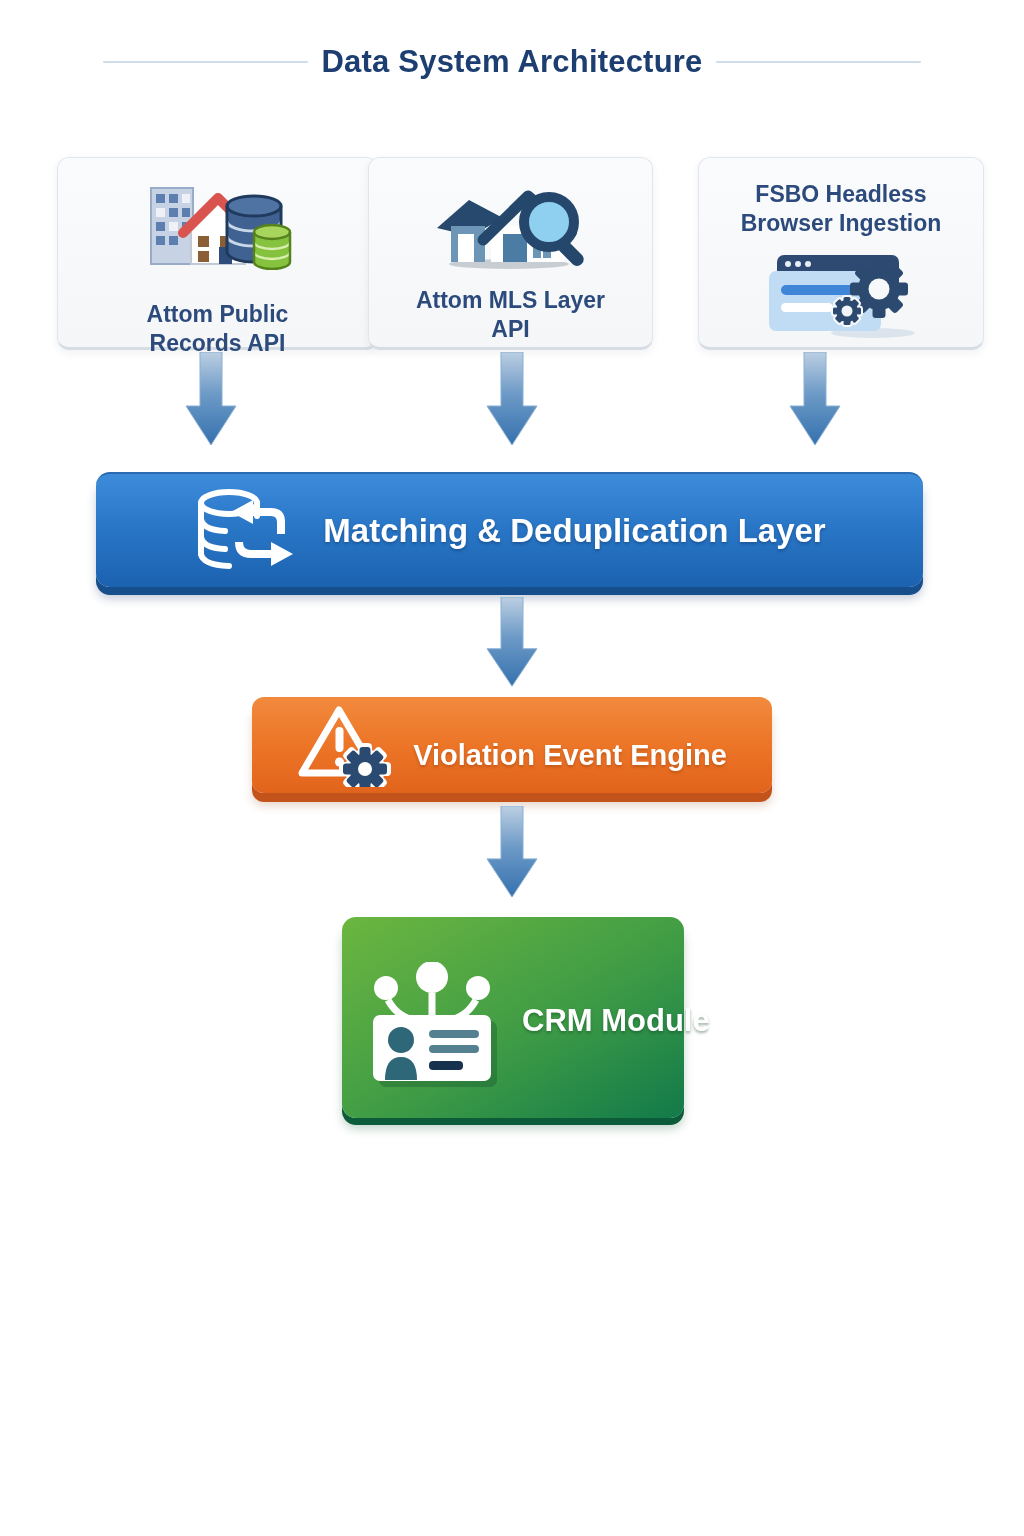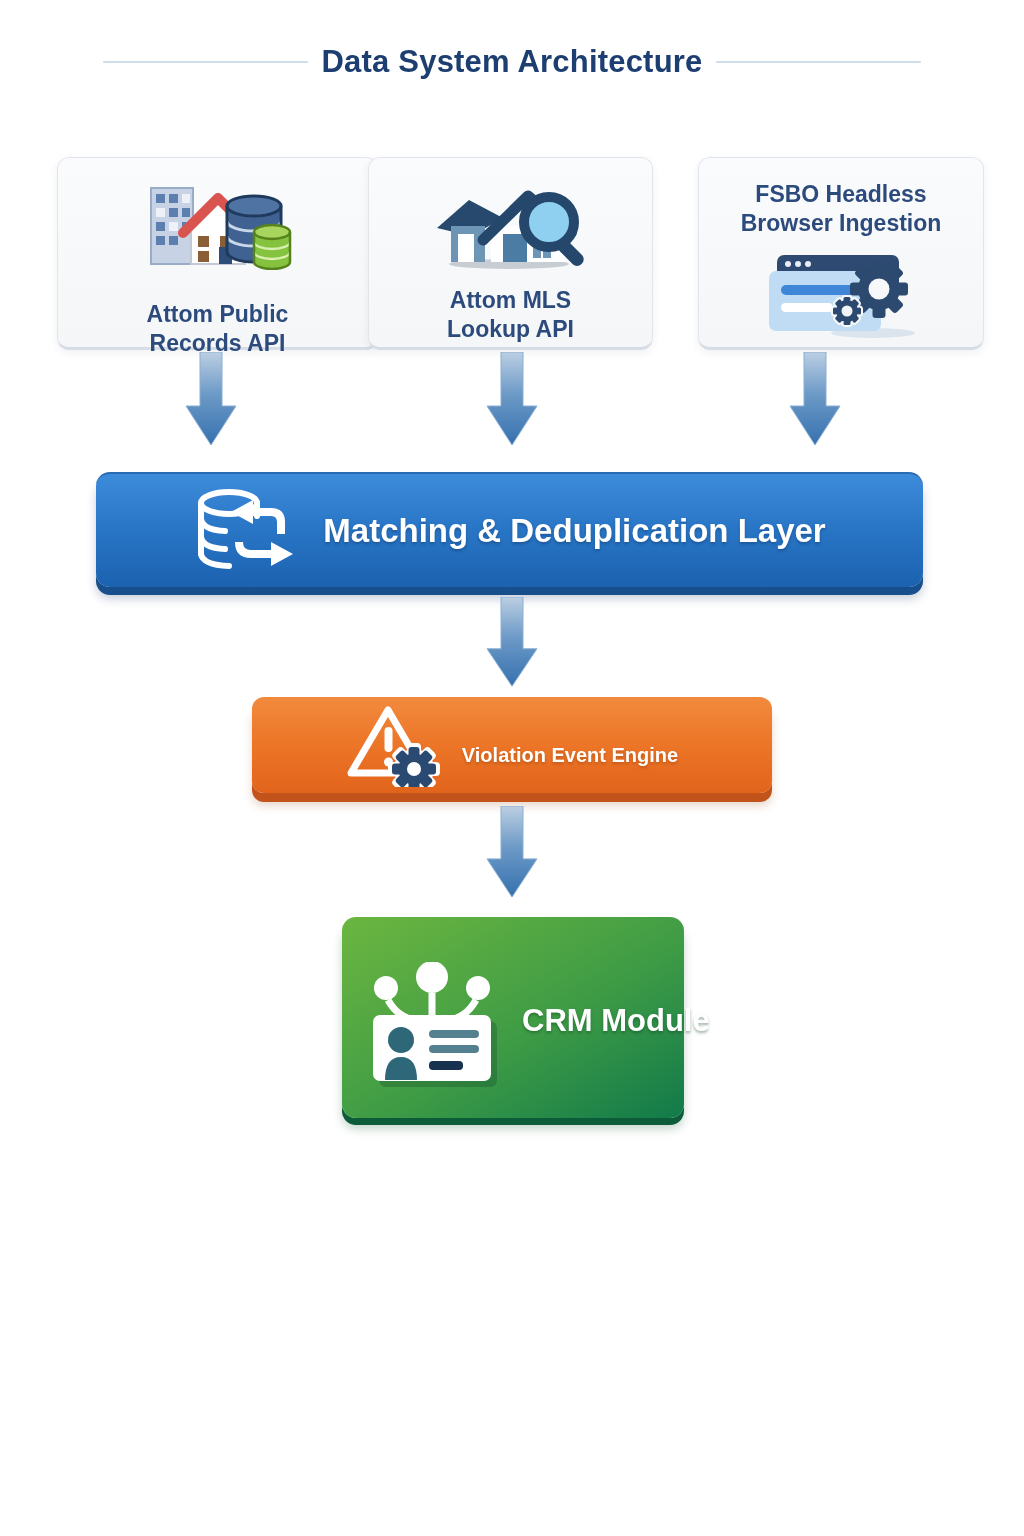--- a/index.html
+++ b/index.html
@@ -103,21 +103,21 @@
   #matching-bar .bar-label { font-size: 33px; }
 
   #violation-bar {
     left: 252px; top: 697px;
     width: 520px; height: 96px;
     border-radius: 12px;
     background: linear-gradient(180deg, #f28a3e 0%, #ec7527 50%, #e2641c 100%);
     box-shadow: 0 9px 0 #c2531a, 0 13px 10px rgba(150,70,20,0.22);
     gap: 16px;
   }
-  #violation-bar .bar-label { font-size: 20px; text-shadow: 0 2px 3px rgba(120,50,0,0.35); margin-top: 20px; }
+  #violation-bar .bar-label { font-size: 29px; text-shadow: 0 2px 3px rgba(120,50,0,0.35); margin-top: 20px; }
 
   #crm-box {
     left: 342px; top: 917px;
     width: 342px; height: 201px;
     border-radius: 14px;
     background: linear-gradient(150deg, #6cb640 0%, #3f9c45 55%, #127a4a 100%);
     box-shadow: 0 7px 0 #0d5c39, 0 11px 10px rgba(20,90,50,0.25);
     justify-content: flex-start;
   }
   #crm-box .bar-icon { margin-top: 14px; }
@@ -200,21 +200,21 @@
         <path d="M52,62 L97,18 L140,55" fill="none" stroke="#24476b" stroke-width="11" stroke-linecap="round" stroke-linejoin="round"></path>
         <rect x="72" y="56" width="24" height="28" fill="#4b7ca3"></rect>
         <rect x="102" y="56" width="18" height="24" fill="#6d95b5"></rect>
         <line x1="102" y1="68" x2="120" y2="68" stroke="#ffffff" stroke-width="2"></line>
         <line x1="111" y1="56" x2="111" y2="80" stroke="#ffffff" stroke-width="2"></line>
 
         <circle cx="118" cy="44" r="25" fill="#8fd0f0" stroke="#24476b" stroke-width="10"></circle>
         <rect x="134" y="60" width="30" height="13" rx="6" transform="rotate(45 134 60)" fill="#24476b"></rect>
       </svg>
     </div>
-    <div class="source-label">Attom MLS Lookup API</div>
+    <div class="source-label">Attom MLS Layer API</div>
   </div>
 
   <div class="source-box" id="source-box-3">
     <div class="source-label">FSBO Headless Browser Ingestion</div>
     <div class="source-icon">
       <svg width="160" height="92" viewBox="0 0 160 92">
         <ellipse cx="112" cy="86" rx="42" ry="5" fill="#dbe3ec"></ellipse>
 
         <rect x="16" y="8" width="122" height="34" rx="7" fill="#2e4a73"></rect>
         <circle cx="27" cy="17" r="3" fill="#e8eef6"></circle>

